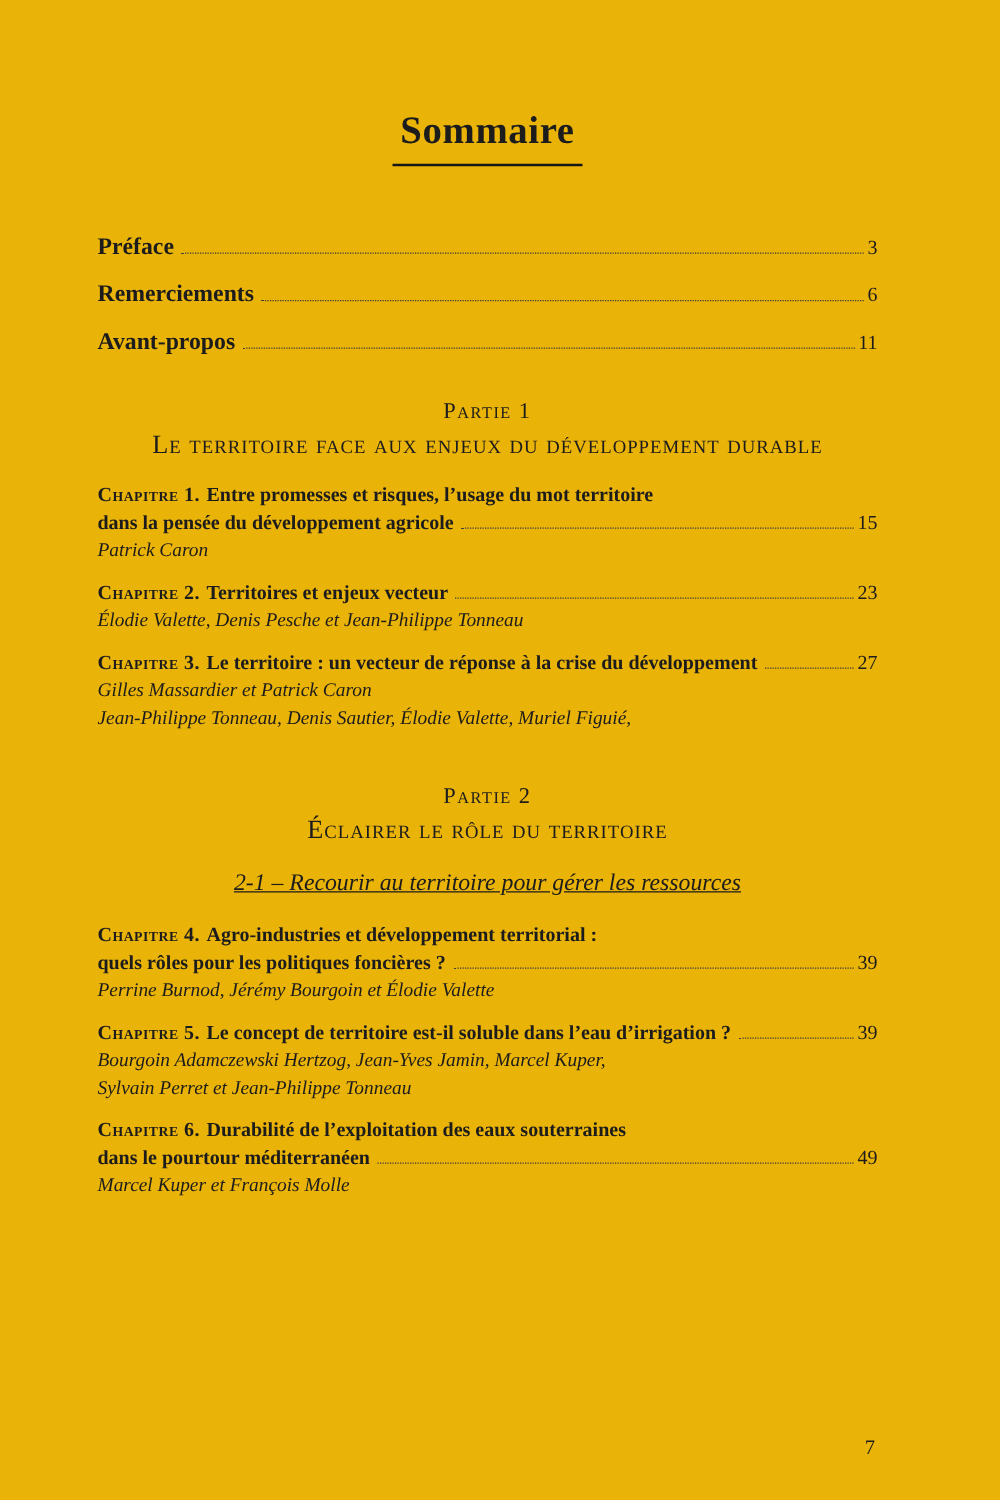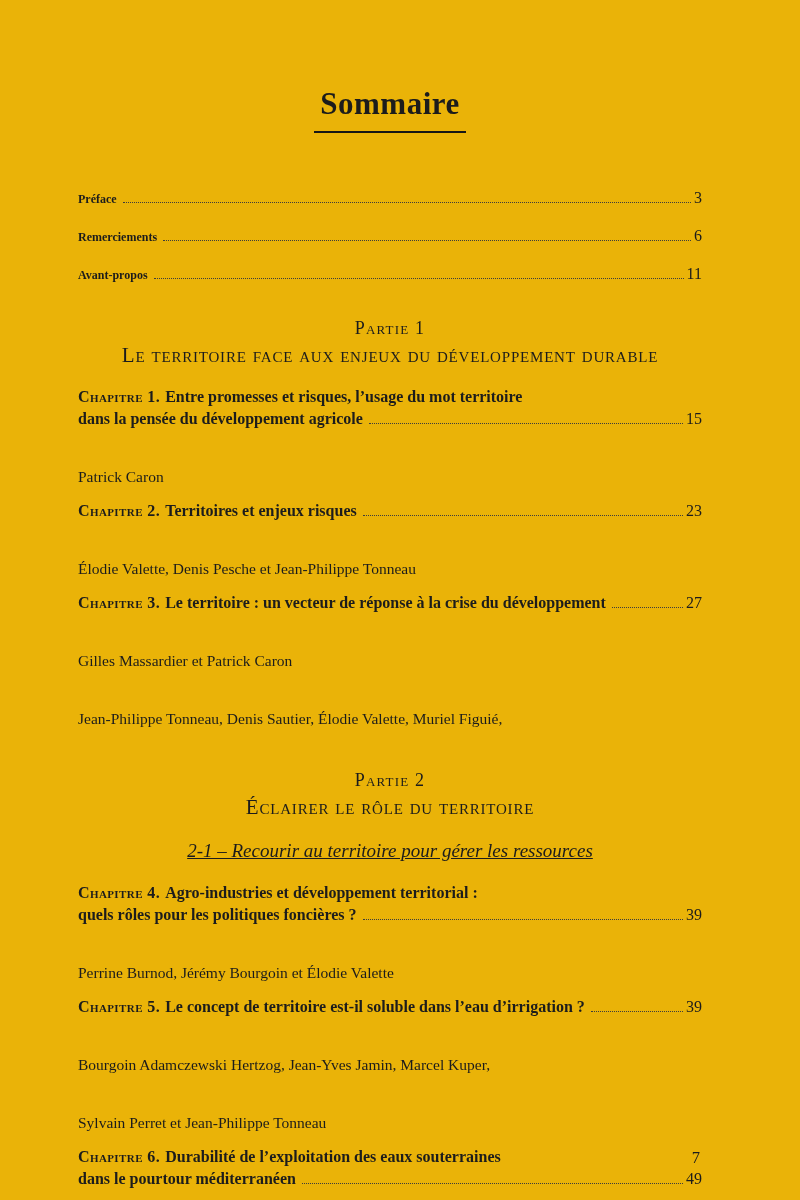--- a/index.html
+++ b/index.html
@@ -36,21 +36,21 @@
     flex: 1 1 auto;
     min-width: 18px;
     border-bottom: 1.5px dotted #3d3d3d;
     margin: 0 3px 0 6px;
   }
   .page-ref { flex: 0 0 auto; white-space: nowrap; font-size: 16px; }
 
   
   .front-matter { margin-bottom: 30px; }
   .fm-row { line-height: 22px; margin-bottom: 15px; }
-  .fm-label { font-weight: 700; font-size: 12px; white-space: nowrap; flex: 0 0 auto; }
+  .fm-label { font-weight: 700; font-size: 19px; white-space: nowrap; flex: 0 0 auto; }
 
   
   .part { margin-top: 0; }
   .part-gap { margin-top: 38px; }
   .part-heading {
     text-align: center;
     font-weight: 400;
     font-variant: small-caps;
     font-size: 18px;
     letter-spacing: 1.2px;
@@ -79,21 +79,21 @@
   
   .chapter { margin-bottom: 12px; line-height: 22px; }
   .ch-line { font-weight: 700; }
   .ch-label {
     font-variant: small-caps;
     letter-spacing: 0.4px;
     font-weight: 700;
     margin-right: 0.32em;
   }
   .ch-title { font-weight: 700; }
-  .authors { font-size: 15.5px; line-height: 22px; margin-top: 36px; }
+  .authors { font-style: italic; font-size: 15.5px; line-height: 22px; }
 
   
   .folio {
     position: absolute;
     right: 100px;
     bottom: 32px;
     font-size: 16.5px;
   }
 </style>
 </head>
@@ -135,21 +135,21 @@
         <span class="ch-title nowrap">dans la pensée du développement agricole</span>
         <span class="dots"></span>
         <span class="page-ref">15</span>
       </div>
       <div class="authors">Patrick Caron</div>
     </div>
 
     <div class="chapter">
       <div class="leader-row">
         <span class="nowrap">
-          <span class="ch-label">Chapitre 2.</span><span class="ch-title">Territoires et enjeux risques</span>
+          <span class="ch-label">Chapitre 2.</span><span class="ch-title">Territoires et enjeux vecteur</span>
         </span>
         <span class="dots"></span>
         <span class="page-ref">23</span>
       </div>
       <div class="authors">Élodie Valette, Denis Pesche et Jean-Philippe Tonneau</div>
     </div>
 
     <div class="chapter">
       <div class="leader-row">
         <span class="nowrap">

